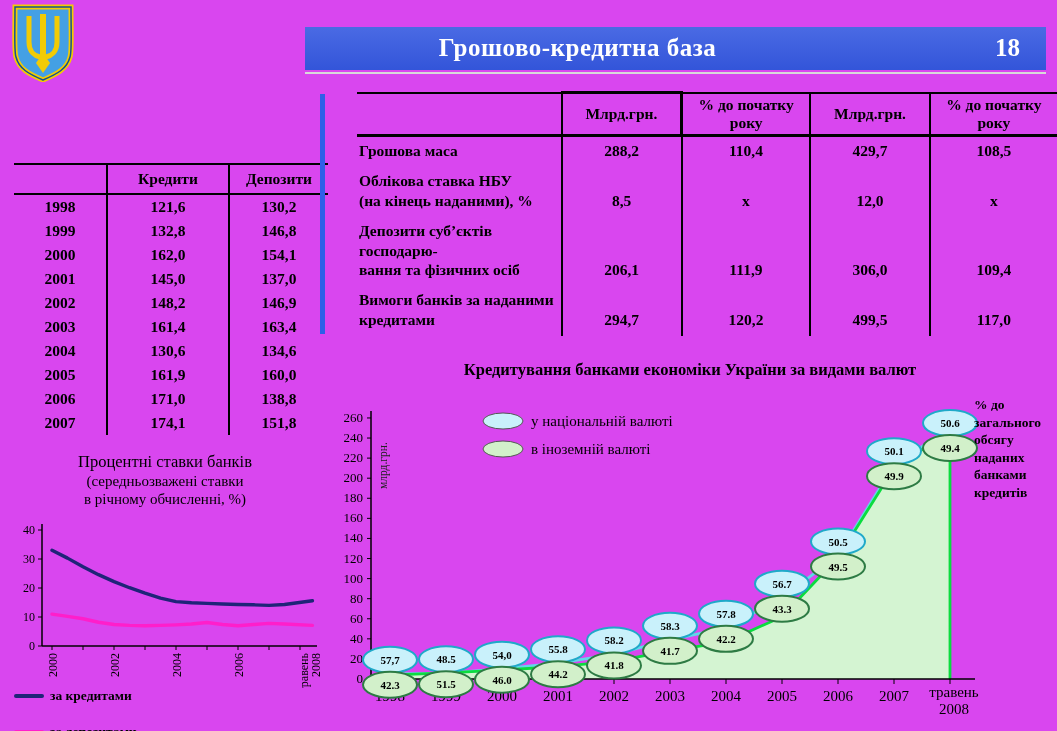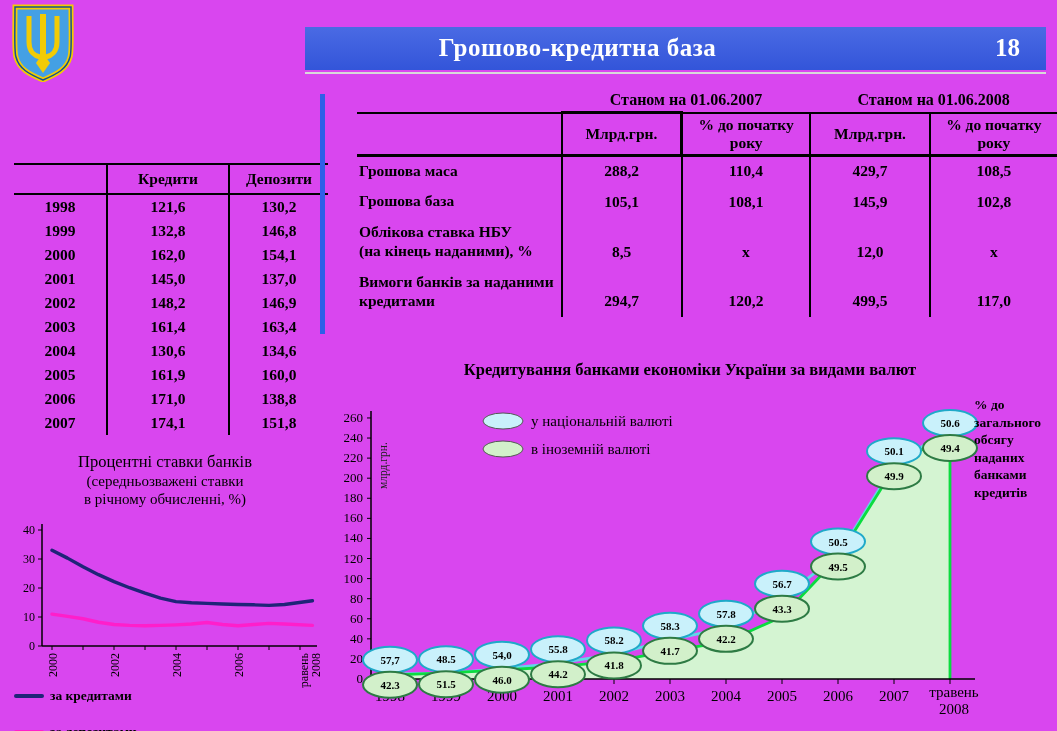--- a/index.html
+++ b/index.html
@@ -194,54 +194,50 @@
         <span class="swatch" style="background: rgb(255, 30, 203);"></span>
         <span>за депозитами</span>
       </span>
     </div>
 
   <div class="divider"></div>
 
   <table id="monetary-table">
     <thead>
         <tr>
-          <th class="grp"></th>
-          <th class="grp" colspan="2">Станом на 01.06.2007</th>
-          <th class="grp" colspan="2">Станом на 01.06.2008</th>
-        </tr>
-        <tr>
           <th class="mh0"></th>
           <th class="mh vline w1 box">Млрд.грн.</th>
           <th class="mh vline w2">% до початку року</th>
           <th class="mh vline w1">Млрд.грн.</th>
           <th class="mh vline w2">% до початку року</th>
         </tr>
       </thead>
       <tbody>
         <tr>
           <td class="lbl">Грошова маса</td>
           <td class="val vline">288,2</td>
           <td class="val vline">110,4</td>
           <td class="val vline">429,7</td>
           <td class="val vline">108,5</td>
-        </tr>
-        <tr>
-          <td class="lbl">Грошова база</td>
-          <td class="val vline">105,1</td>
-          <td class="val vline">108,1</td>
-          <td class="val vline">145,9</td>
-          <td class="val vline">102,8</td>
         </tr>
         <tr>
           <td class="lbl">Облікова ставка НБУ
 (на кінець наданими), %</td>
           <td class="val vline">8,5</td>
           <td class="val vline">x</td>
           <td class="val vline">12,0</td>
           <td class="val vline">x</td>
+        </tr>
+        <tr>
+          <td class="lbl">Депозити суб’єктів господарю-
+вання та фізичних осіб</td>
+          <td class="val vline">206,1</td>
+          <td class="val vline">111,9</td>
+          <td class="val vline">306,0</td>
+          <td class="val vline">109,4</td>
         </tr>
         <tr>
           <td class="lbl">Вимоги банків за наданими
 кредитами</td>
           <td class="val vline">294,7</td>
           <td class="val vline">120,2</td>
           <td class="val vline">499,5</td>
           <td class="val vline">117,0</td>
         </tr>
       </tbody>

